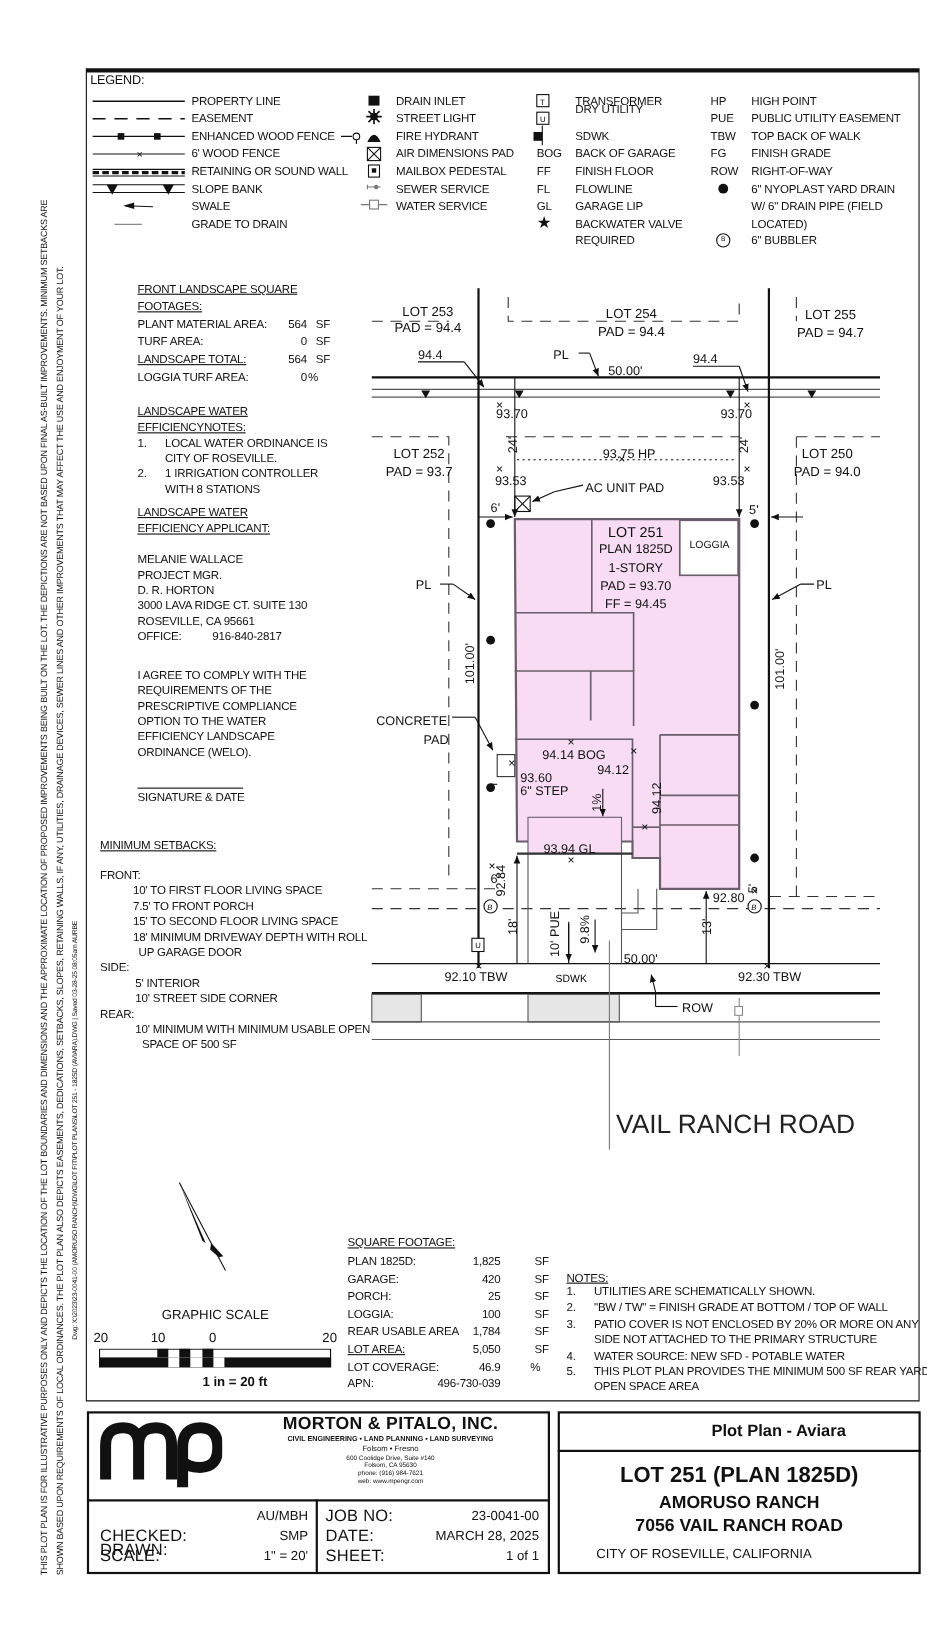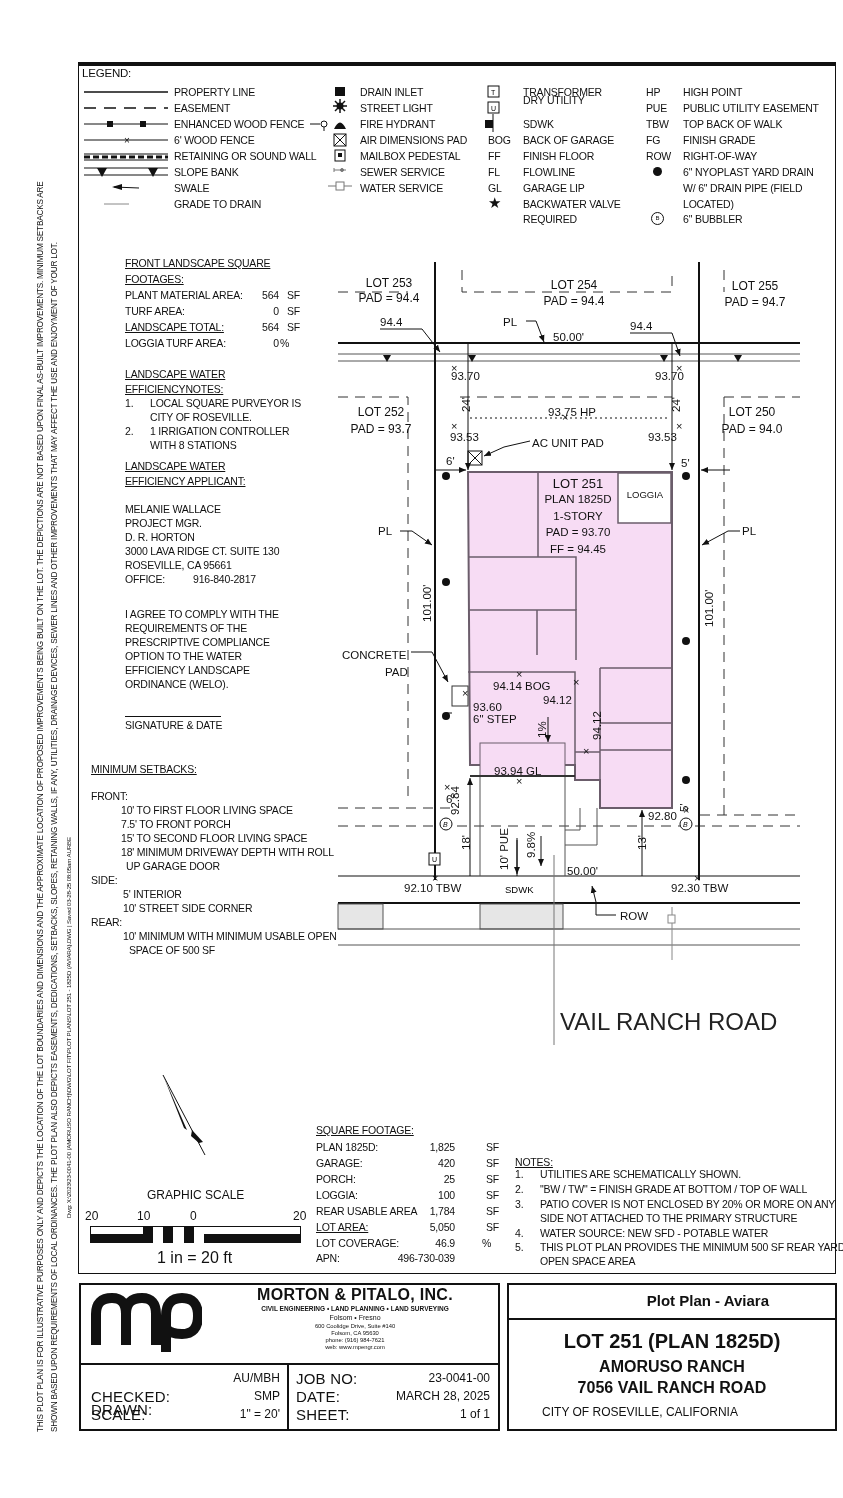--- a/index.html
+++ b/index.html
@@ -154,21 +154,21 @@
   <div class="abs t u" style="left:125px;top:321px;">LANDSCAPE TOTAL:</div>
   <div class="abs t" style="left:253px;top:321px;width:26px;text-align:right;">564</div>
   <div class="abs t" style="left:287px;top:321px;">SF</div>
   <div class="abs t" style="left:125px;top:337px;">LOGGIA TURF AREA:</div>
   <div class="abs t" style="left:253px;top:337px;width:26px;text-align:right;">0</div>
   <div class="abs t" style="left:280px;top:337px;">%</div>
 
   <div class="abs t u" style="left:125px;top:368px;">LANDSCAPE WATER</div>
   <div class="abs t u" style="left:125px;top:383px;">EFFICIENCYNOTES:</div>
   <div class="abs t" style="left:125px;top:397px;">1.</div>
-  <div class="abs t" style="left:150px;top:397px;">LOCAL SQUARE PURVEYOR IS</div>
+  <div class="abs t" style="left:150px;top:397px;">LOCAL WATER ORDINANCE IS</div>
   <div class="abs t" style="left:150px;top:411px;">CITY OF ROSEVILLE.</div>
   <div class="abs t" style="left:125px;top:425px;">2.</div>
   <div class="abs t" style="left:150px;top:425px;">1 IRRIGATION CONTROLLER</div>
   <div class="abs t" style="left:150px;top:439px;">WITH 8 STATIONS</div>
 
   <div class="abs t u" style="left:125px;top:460px;">LANDSCAPE WATER</div>
   <div class="abs t u" style="left:125px;top:475px;">EFFICIENCY APPLICANT:</div>
   <div class="abs t" style="left:125px;top:503px;">MELANIE WALLACE</div>
   <div class="abs t" style="left:125px;top:517px;">PROJECT MGR.</div>
   <div class="abs t" style="left:125px;top:531px;">D. R. HORTON</div>
@@ -434,21 +434,21 @@
   <svg class="abs" style="left:90px;top:1226px;" width="212" height="18">
     <rect x="0.5" y="0.5" width="210" height="16" fill="#fff" stroke="#111"></rect>
     <rect x="0" y="8" width="211" height="9" fill="#111"></rect>
     <rect x="53" y="0" width="10" height="8" fill="#111"></rect>
       <rect x="73" y="0" width="10" height="8" fill="#111"></rect>
       <rect x="94" y="0" width="10" height="8" fill="#111"></rect>
     <rect x="63" y="8" width="10" height="9" fill="#fff"></rect>
       <rect x="83" y="8" width="11" height="9" fill="#fff"></rect>
       <rect x="104" y="8" width="10" height="9" fill="#fff"></rect>
   </svg>
-  <div class="abs" style="left:157px;top:1249px;font-size:16px;">1 in =  20 ft</div>
+  <div class="abs" style="left:184px;top:1249px;font-size:12px;font-weight:bold;">1 in =  20 ft</div>
 </div>
 
 <div>
   <div class="abs t u" style="left:316px;top:1124px;">SQUARE FOOTAGE:</div>
   <div class="abs t" style="left:316px;top:1141px;">PLAN 1825D:</div>
   <div class="abs t" style="left:400px;top:1141px;width:55px;text-align:right;">1,825</div>
   <div class="abs t" style="left:486px;top:1141px;">SF</div>
   <div class="abs t" style="left:316px;top:1157px;">GARAGE:</div>
   <div class="abs t" style="left:400px;top:1157px;width:55px;text-align:right;">420</div>
   <div class="abs t" style="left:486px;top:1157px;">SF</div>

